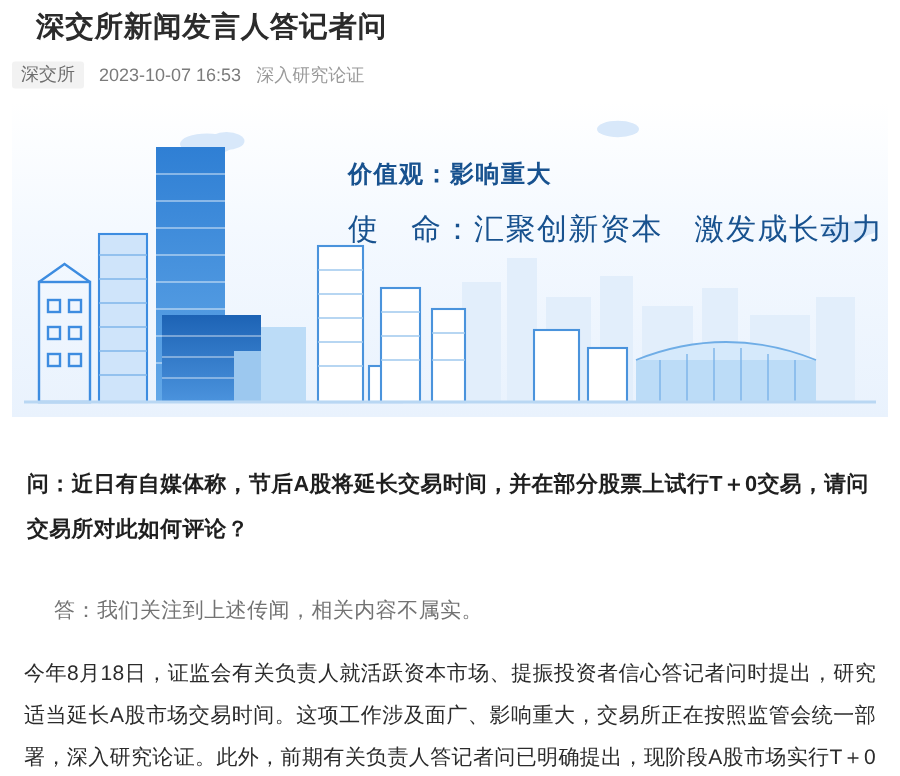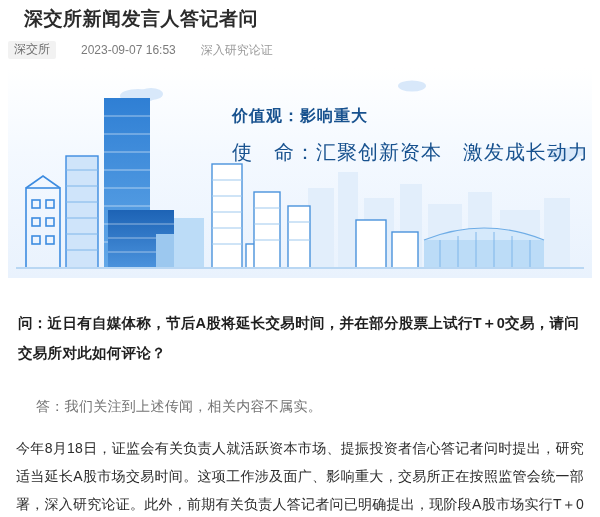--- a/index.html
+++ b/index.html
@@ -32,21 +32,21 @@
 
   
   .meta-row {
     position: absolute;
     left: 8px;
     top: 40px;
     width: 584px;
     height: 20px;
     display: flex;
     align-items: center;
-    gap: 25px;
+    gap: 10px;
   }
   .meta-source {
     font-size: 12px;
     color: #6d6d6d;
     padding: 1px 6px 2px 6px;
     background: #f2f2f2;
     border-radius: 2px;
     line-height: 15px;
   }
   .meta-date {
@@ -127,21 +127,21 @@
 </style>
 </head>
 <body>
 
 <div id="page">
 
   <div class="article-title">深交所新闻发言人答记者问</div>
 
   <div class="meta-row">
     <span class="meta-source">深交所</span>
-    <span class="meta-date">2023-09-07 16:53</span>
+    <span class="meta-date">2023-10-07 16:53</span>
     <span class="meta-location">深入研究论证</span>
   </div>
 
   <div class="hero">
     <svg width="584" height="210" viewBox="0 0 584 210">
 
       <g fill="#d8e8fa">
         <ellipse cx="130" cy="28" rx="18" ry="7"></ellipse>
         <ellipse cx="143" cy="26" rx="12" ry="6"></ellipse>
         <ellipse cx="556" cy="86" rx="16" ry="6.5"></ellipse>

